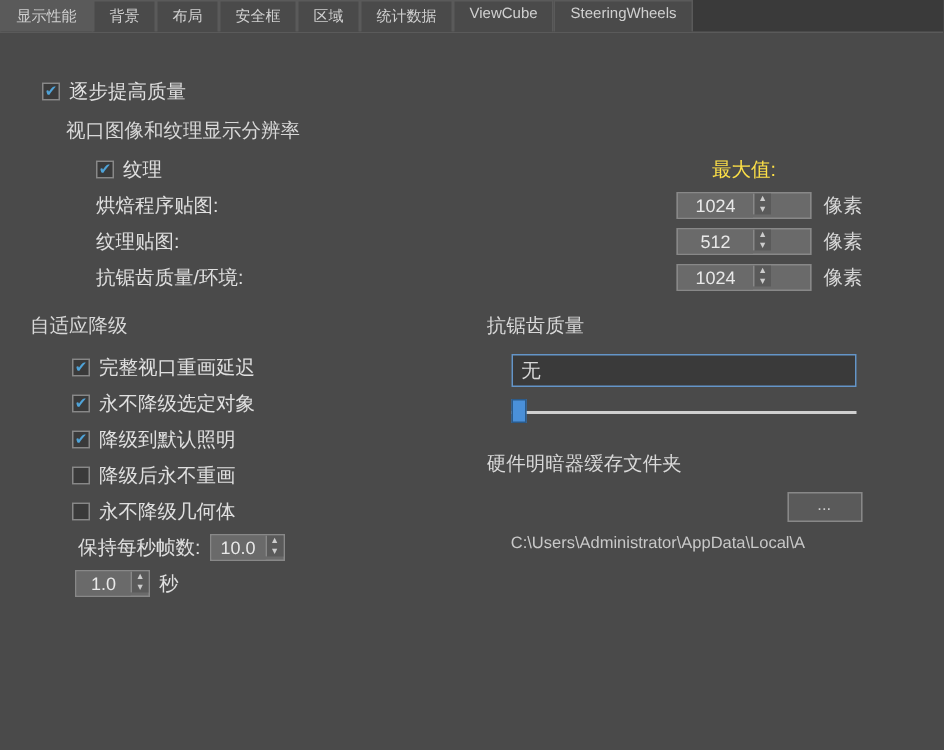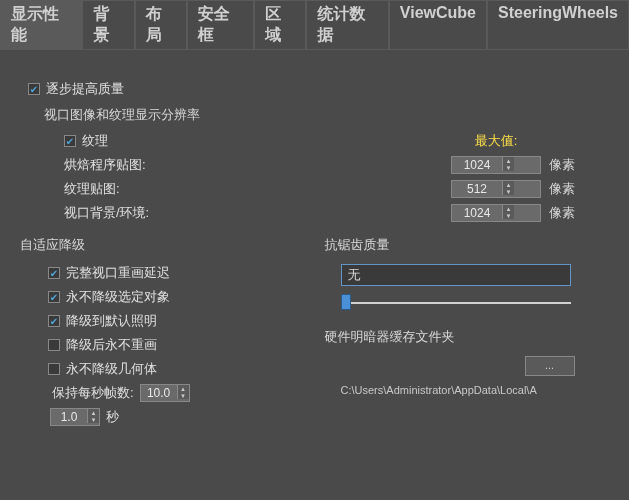--- a/index.html
+++ b/index.html
@@ -16,23 +16,22 @@
     display: flex;
     background: #3a3a3a;
     border-bottom: 1px solid #5a5a5a;
   }
   .tab {
     padding: 3px 10px;
     background: #4a4a4a;
     border: 1px solid #5a5a5a;
     border-bottom: none;
     color: #d0d0d0;
-    font-size: 16px;
-    cursor: pointer;
-    font-weight: bold;
+    font-size: 10px;
+    cursor: pointer;
   }
   .tab.active {
     background: #5a5a5a;
   }
   .content {
     padding: 30px 20px 10px 20px;
   }
   .checkbox-row {
     display: flex;
     align-items: center;
@@ -233,21 +232,21 @@
     <div style="margin-left:16px;">纹理贴图:</div>
     <div class="spinner">
       <span class="value">512</span>
       <span class="arrows">
           <span class="arrow">▴</span>
           <span class="arrow">▾</span>
         </span>
     </div>
     <div class="unit">像素</div>
 
-    <div style="margin-left:16px;">视口背景/环境:</div>
+    <div style="margin-left:16px;">抗锯齿质量/环境:</div>
     <div class="spinner">
       <span class="value">1024</span>
       <span class="arrows">
           <span class="arrow">▴</span>
           <span class="arrow">▾</span>
         </span>
     </div>
     <div class="unit">像素</div>
   </div>
 

